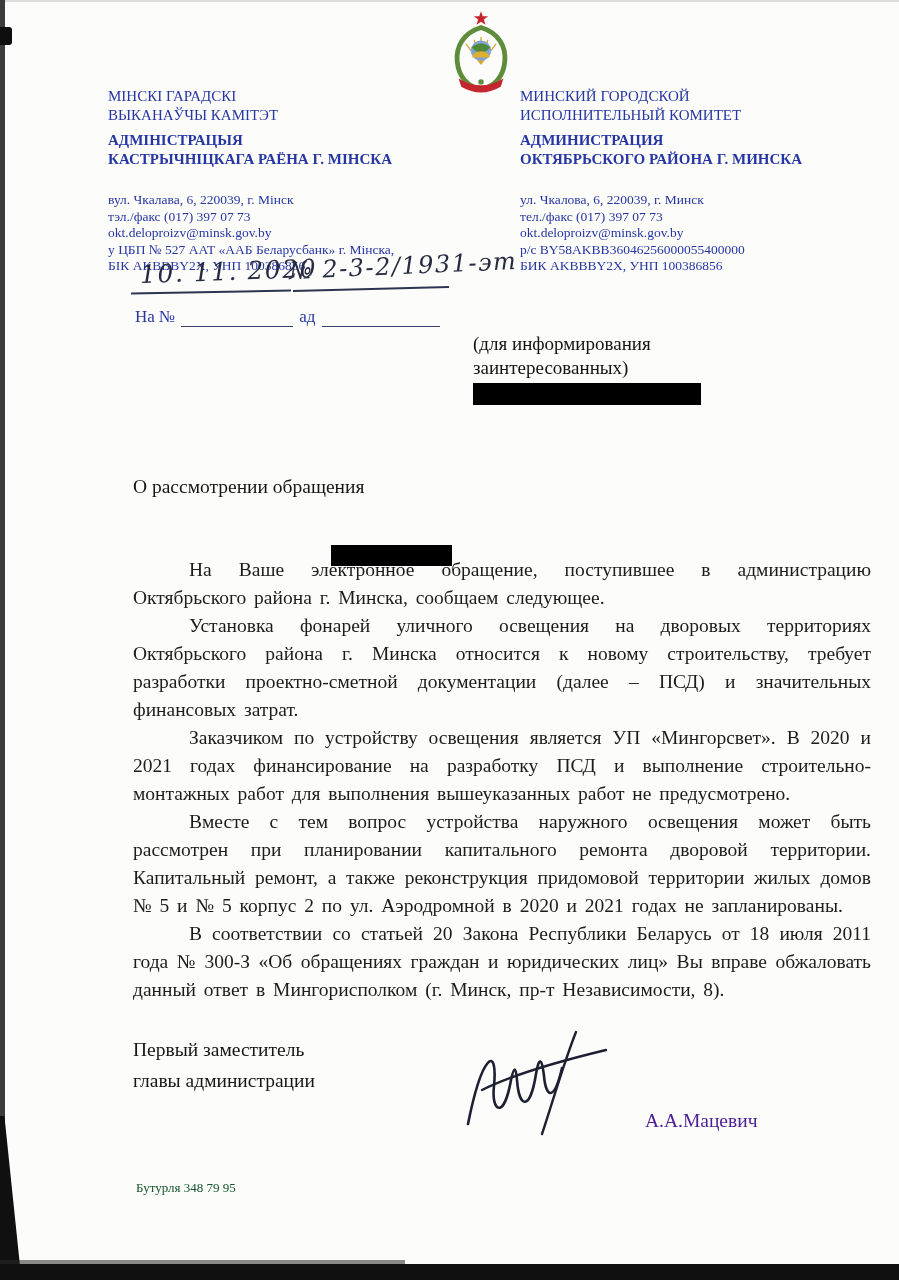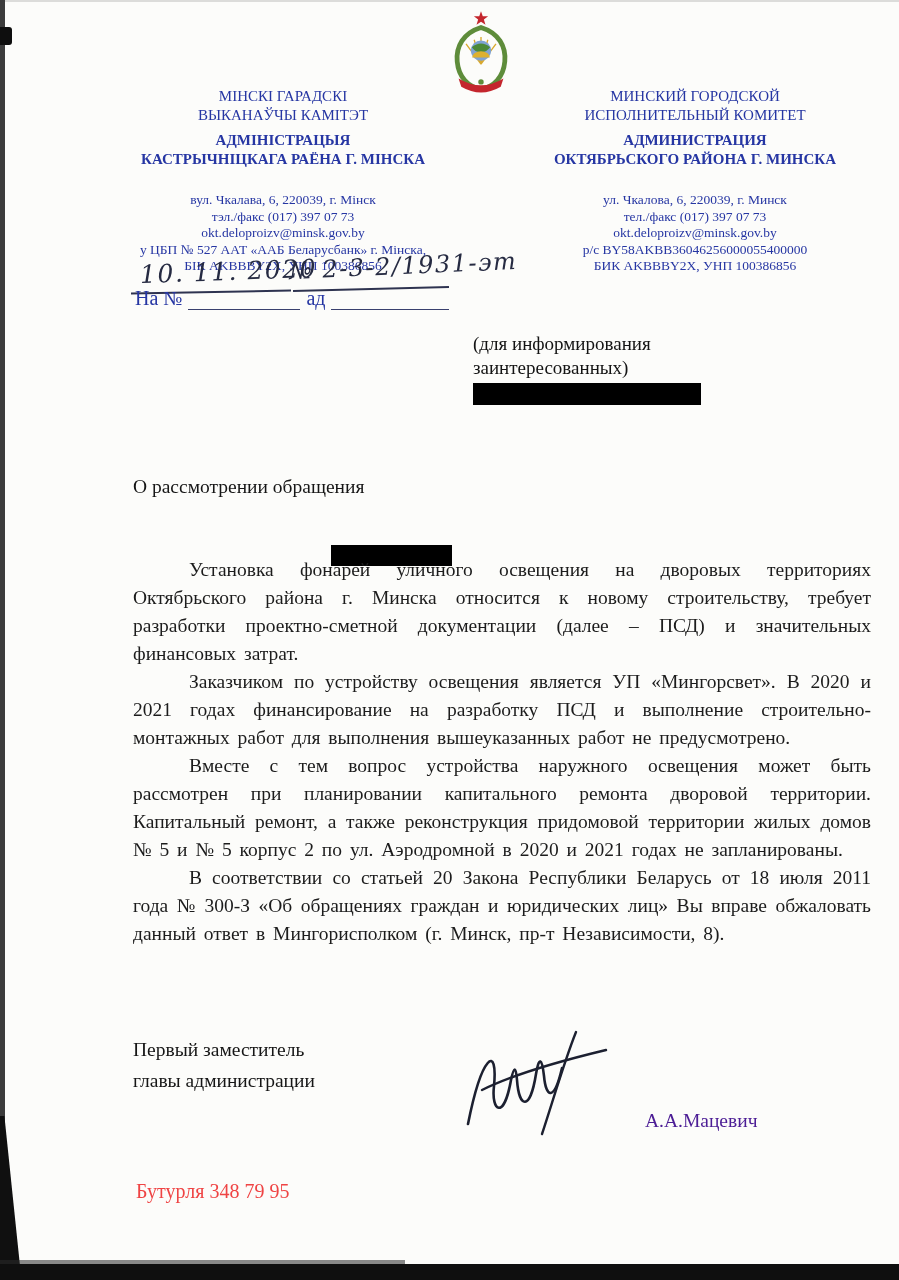--- a/index.html
+++ b/index.html
@@ -13,58 +13,58 @@
   .edge-left   { position:absolute; left:0; top:0; width:5px; height:100%; background:#3c3c3c; }
   .edge-blob   { position:absolute; left:0; top:27px; width:12px; height:18px; background:#0e0e0e; border-radius:0 3px 3px 0; }
   .edge-corner { position:absolute; left:0; bottom:14px; width:20px; height:150px; background:#101010;
                  clip-path:polygon(0 0, 22% 0, 100% 100%, 0 100%); }
   .edge-bottom { position:absolute; left:0; bottom:0; width:100%; height:16px; background:#0f0f0f; }
   .edge-bottom2{ position:absolute; left:0; bottom:15px; width:45%; height:5px; background:#2a2a2a; opacity:.55; }
   .edge-top    { position:absolute; left:0; top:0; width:100%; height:2px; background:#dcdcda; }
 
   .emblem { position:absolute; left:447px; top:11px; width:68px; height:86px; }
 
-  .lh { position:absolute; top:87px; width:350px; text-align:center; color:#2636a3; }
+  .lh { position:absolute; top:87px; width:350px; color:#2636a3; }
   .lh-left  { left:108px; }
   .lh-right { left:520px; }
   .lh-org   { font-size:15px; line-height:18.5px; }
   .lh-admin { font-size:15px; line-height:18.5px; font-weight:bold; }
   .lh-admin.first { margin-top:7px; }
   .lh-det   { font-size:13.5px; line-height:16.5px; }
   .lh-det.first { margin-top:24px; }
 
   .hw { position:absolute; font-family:"DejaVu Serif", serif; font-style:italic;
         color:#262b42; letter-spacing:1.5px; white-space:nowrap; }
   .hw-date { left:140px; top:257px; font-size:25px; transform:rotate(-2deg); }
   .hw-num  { left:289px; top:252px; font-size:24px; transform:rotate(-2.5deg); }
   .uline { position:absolute; height:2px; background:#2e3350; }
   .u1 { left:131px; top:291px; width:160px; transform:rotate(-1deg); }
   .u2 { left:293px; top:288px; width:156px; transform:rotate(-1.4deg); }
 
-  .na-row { position:absolute; left:135px; top:287px; font-size:20px; color:#2636a3; white-space:nowrap; }
+  .na-row { position:absolute; left:135px; top:307px; font-size:17px; color:#2636a3; white-space:nowrap; }
   .na-row .blank { display:inline-block; height:15px; border-bottom:1.5px solid #39406e; vertical-align:bottom; }
   .na-row .b1 { width:112px; margin:0 6px 0 6px; }
   .na-row .b2 { width:118px; margin-left:6px; }
 
   .recip { position:absolute; left:473px; top:332px; font-size:19px; line-height:24px; color:#141414; }
   .redact { position:absolute; background:#000; }
   .r1 { left:473px; top:383px; width:228px; height:22px; }
   .r2 { left:331px; top:545px; width:121px; height:21px; }
 
   .subject { position:absolute; left:133px; top:476px; font-size:19.5px; color:#161616;font-family:Liberation Serif, serif; }
 
   .body-text { position:absolute; left:133px; top:556px; width:738px;
                font-size:19.5px; line-height:28px; color:#1c1c1c; }
   .body-text p { text-indent:56px; text-align:justify; word-spacing:3px; }
 
   .sig-pos  { position:absolute; left:133px; top:1034px; font-size:19.5px; line-height:31px; color:#161616; }
   .sig-mark { position:absolute; left:452px; top:1020px; width:172px; height:128px; }
   .sig-name { position:absolute; left:645px; top:1110px; font-size:19.5px; color:#4c1d95; }
 
-  .footer { position:absolute; left:136px; top:1180px; font-size:20px; color:#ef4444; }
+  .footer { position:absolute; left:136px; top:1180px; font-size:13px; color:#14532d; }
 </style>
 </head>
 <body>
 
 <div class="page">
 
   <div class="edge-top"></div>
   <div class="edge-left"></div>
   <div class="edge-blob"></div>
   <div class="edge-corner"></div>
@@ -121,20 +121,21 @@
     <div>(для информирования</div>
     <div>заинтересованных)</div>
   </div>
   <div class="redact r1"></div>
 
   <div class="subject">О рассмотрении обращения</div>
 
   <div class="redact r2"></div>
 
   <div class="body-text">
+    <p>На Ваше электронное обращение, поступившее в администрацию Октябрьского района г. Минска, сообщаем следующее.</p>
     <p>Установка фонарей уличного освещения на дворовых территориях Октябрьского района г. Минска относится к новому строительству, требует разработки проектно-сметной документации (далее – ПСД) и значительных финансовых затрат.</p>
     <p>Заказчиком по устройству освещения является УП «Мингорсвет». В 2020 и 2021 годах финансирование на разработку ПСД и выполнение строительно-монтажных работ для выполнения вышеуказанных работ не предусмотрено.</p>
     <p>Вместе с тем вопрос устройства наружного освещения может быть рассмотрен при планировании капитального ремонта дворовой территории. Капитальный ремонт, а также реконструкция придомовой территории жилых домов № 5 и № 5 корпус 2 по ул. Аэродромной в 2020 и 2021 годах не запланированы.</p>
     <p>В соответствии со статьей 20 Закона Республики Беларусь от 18 июля 2011 года № 300-З «Об обращениях граждан и юридических лиц» Вы вправе обжаловать данный ответ в Мингорисполком (г. Минск, пр-т Независимости, 8).</p>
   </div>
 
   <div class="sig-pos">
     <div>Первый заместитель</div>
     <div>главы администрации</div>
   </div>

